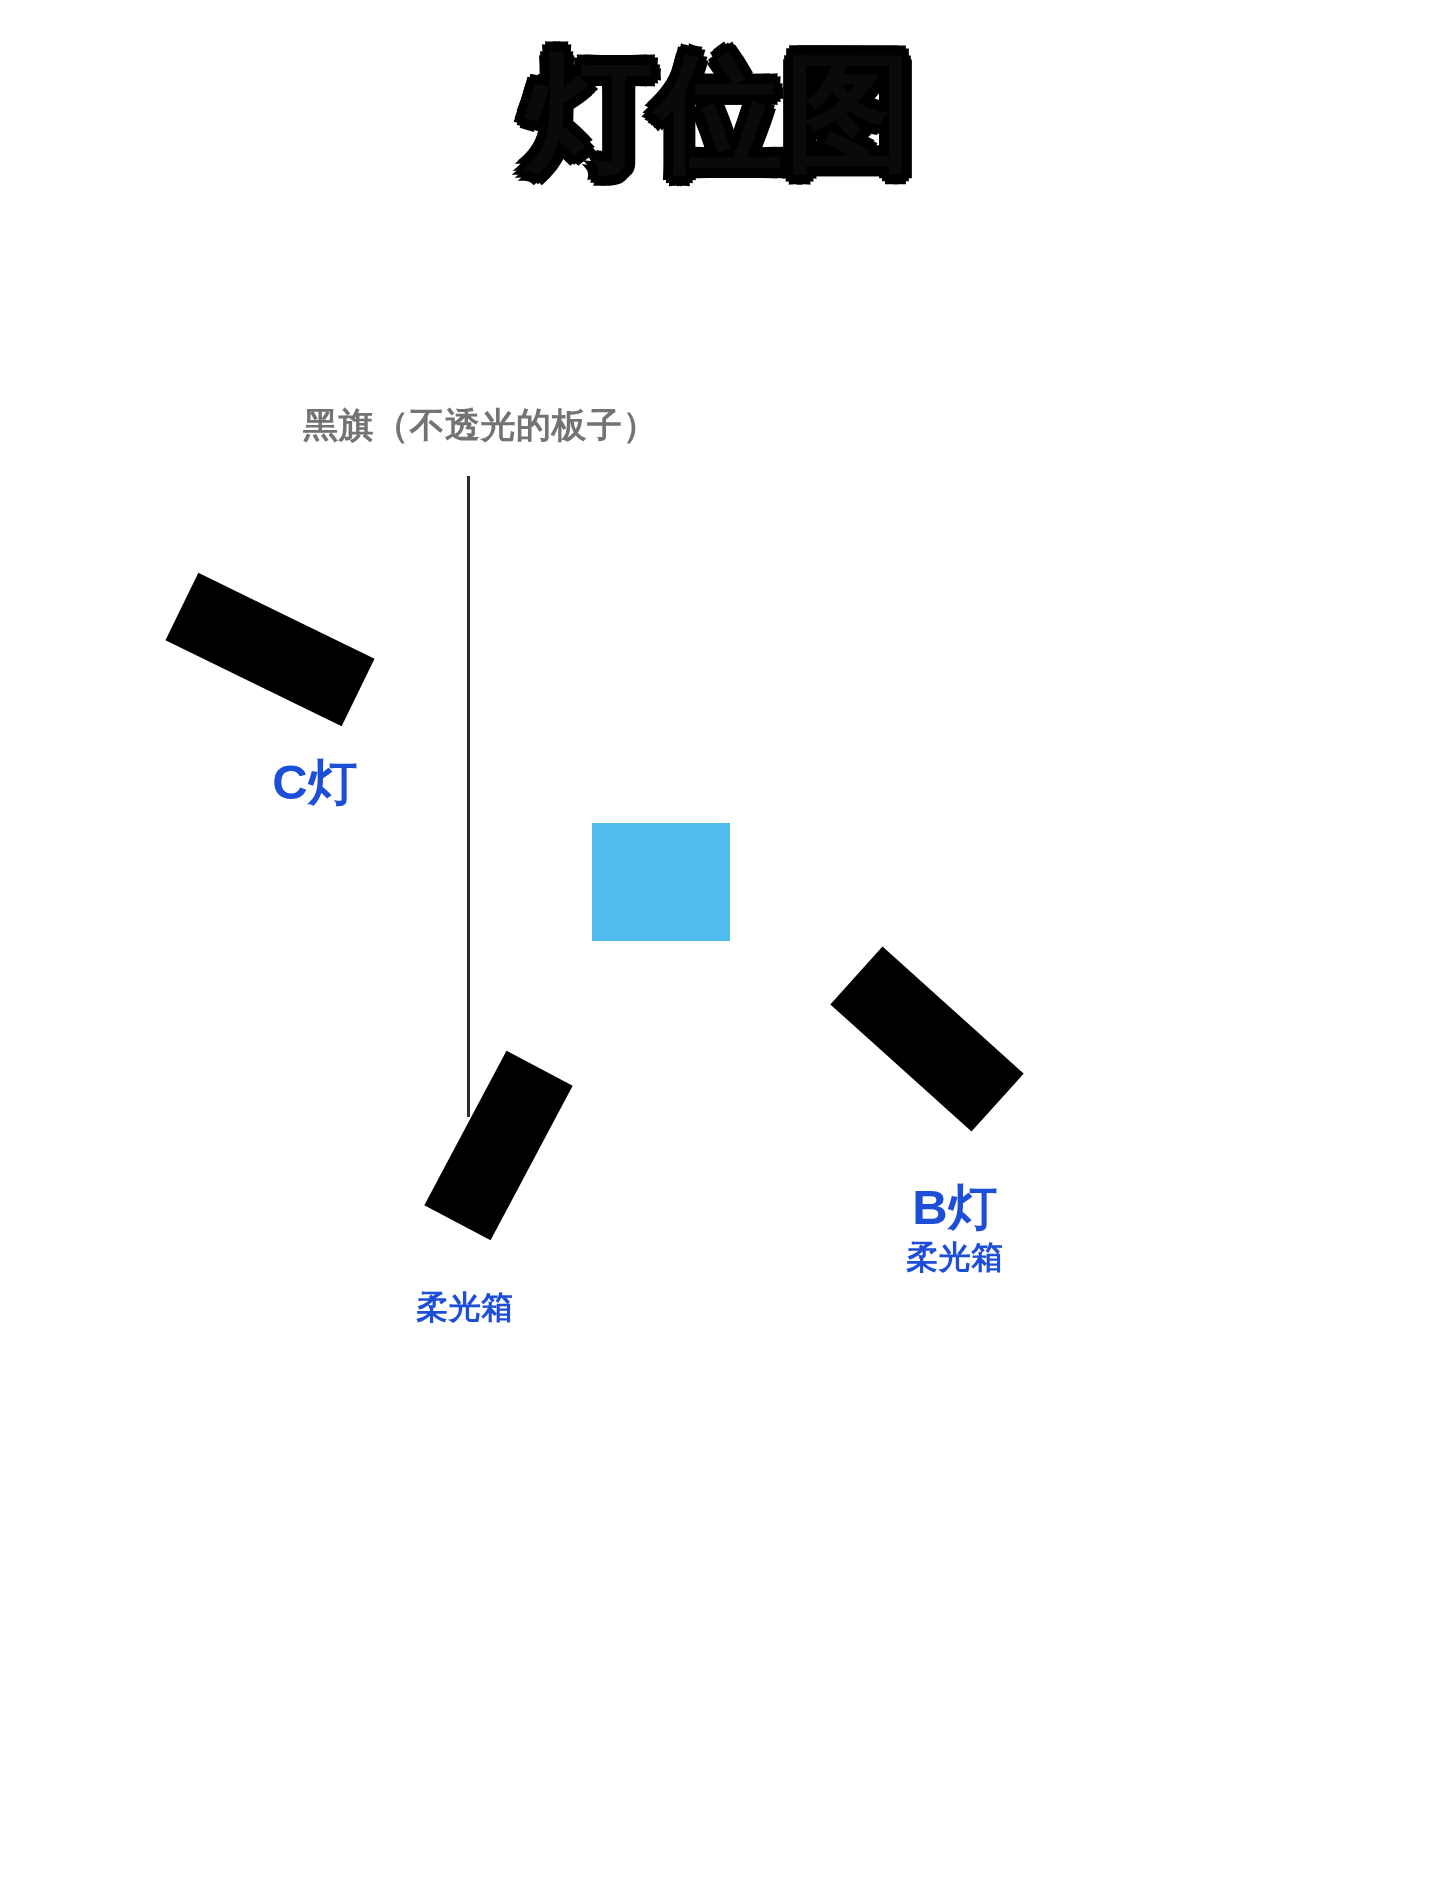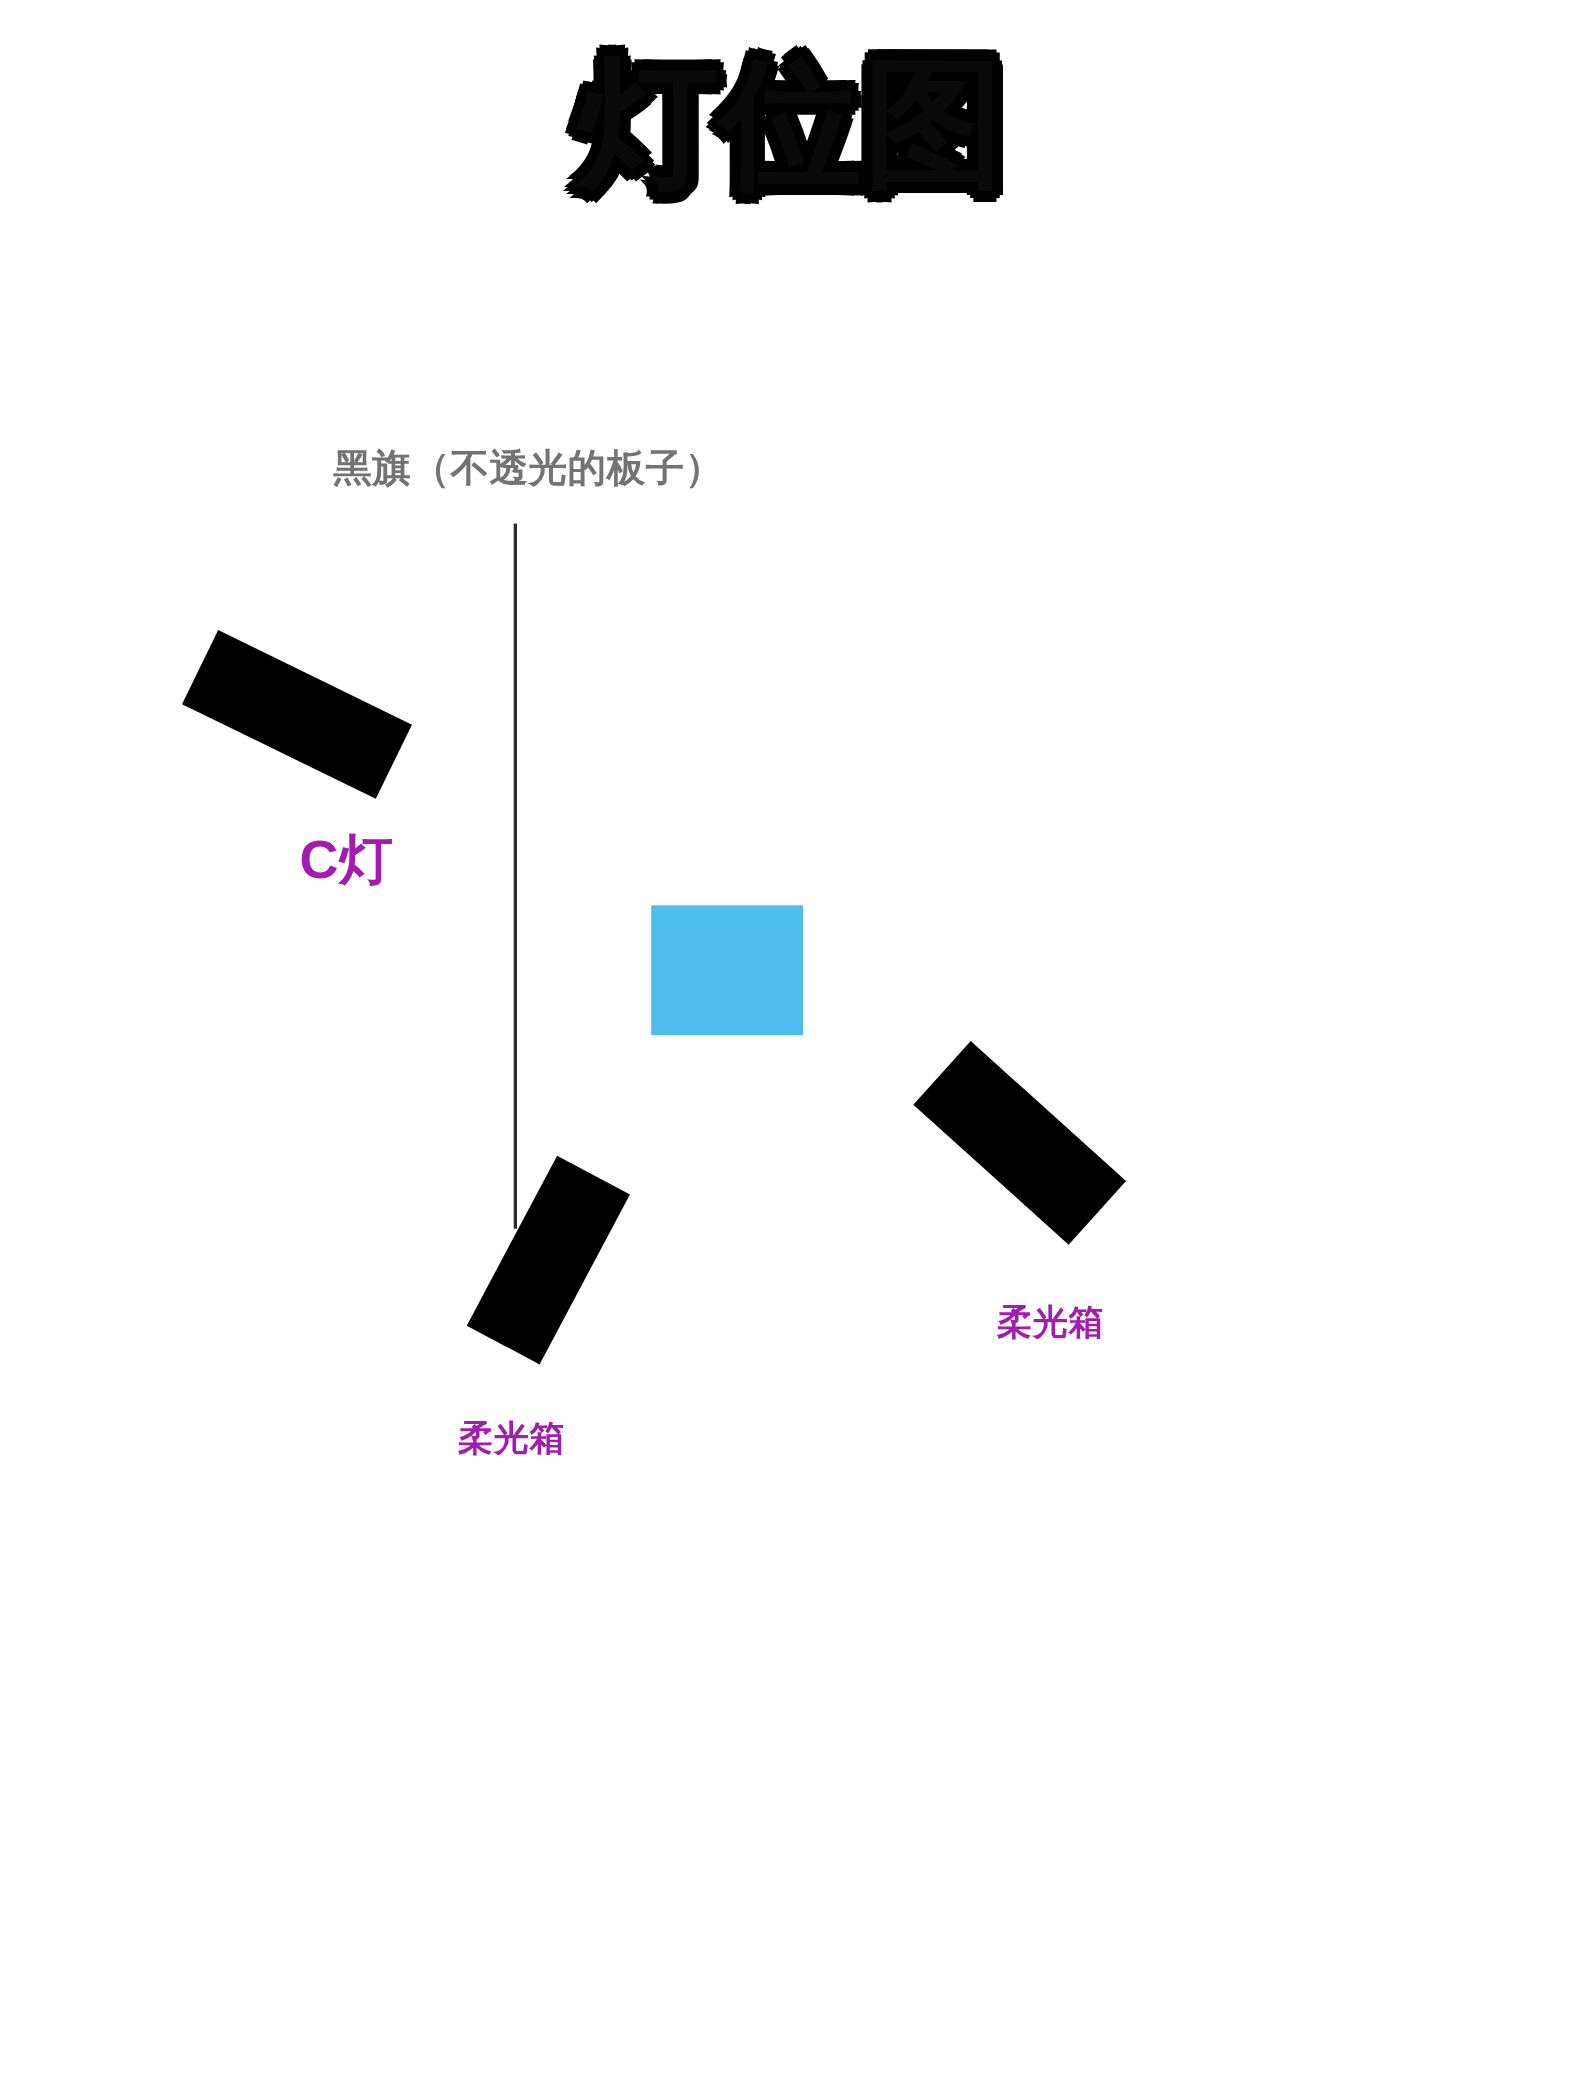--- a/index.html
+++ b/index.html
@@ -108,21 +108,21 @@
     width: 190px;
     height: 78px;
     transform: rotate(42deg);
   }
 
   
   .light-label {
     position: absolute;
     text-align: center;
     white-space: nowrap;
-    color: #a21caf;
+    color: #1d4ed8;
   }
   .light-label .main {
     display: block;
     font-size: 49px;
     font-weight: 700;
     line-height: 1.12;
     letter-spacing: 0.5px;
   }
   .light-label .sub {
     display: block;
@@ -156,16 +156,17 @@
 
   <div class="subject" style="background: rgb(79, 188, 238);"></div>
 
   <div class="lightbar bar-a" style="background: rgb(0, 0, 0);"></div>
   <div class="light-label label-a">
     <span class="sub">柔光箱</span>
   </div>
 
   <div class="lightbar bar-b" style="background: rgb(0, 0, 0);"></div>
   <div class="light-label label-b">
+    <span class="main">B灯</span>
     <span class="sub">柔光箱</span>
   </div>
 
 </div>
 
 </body></html>

